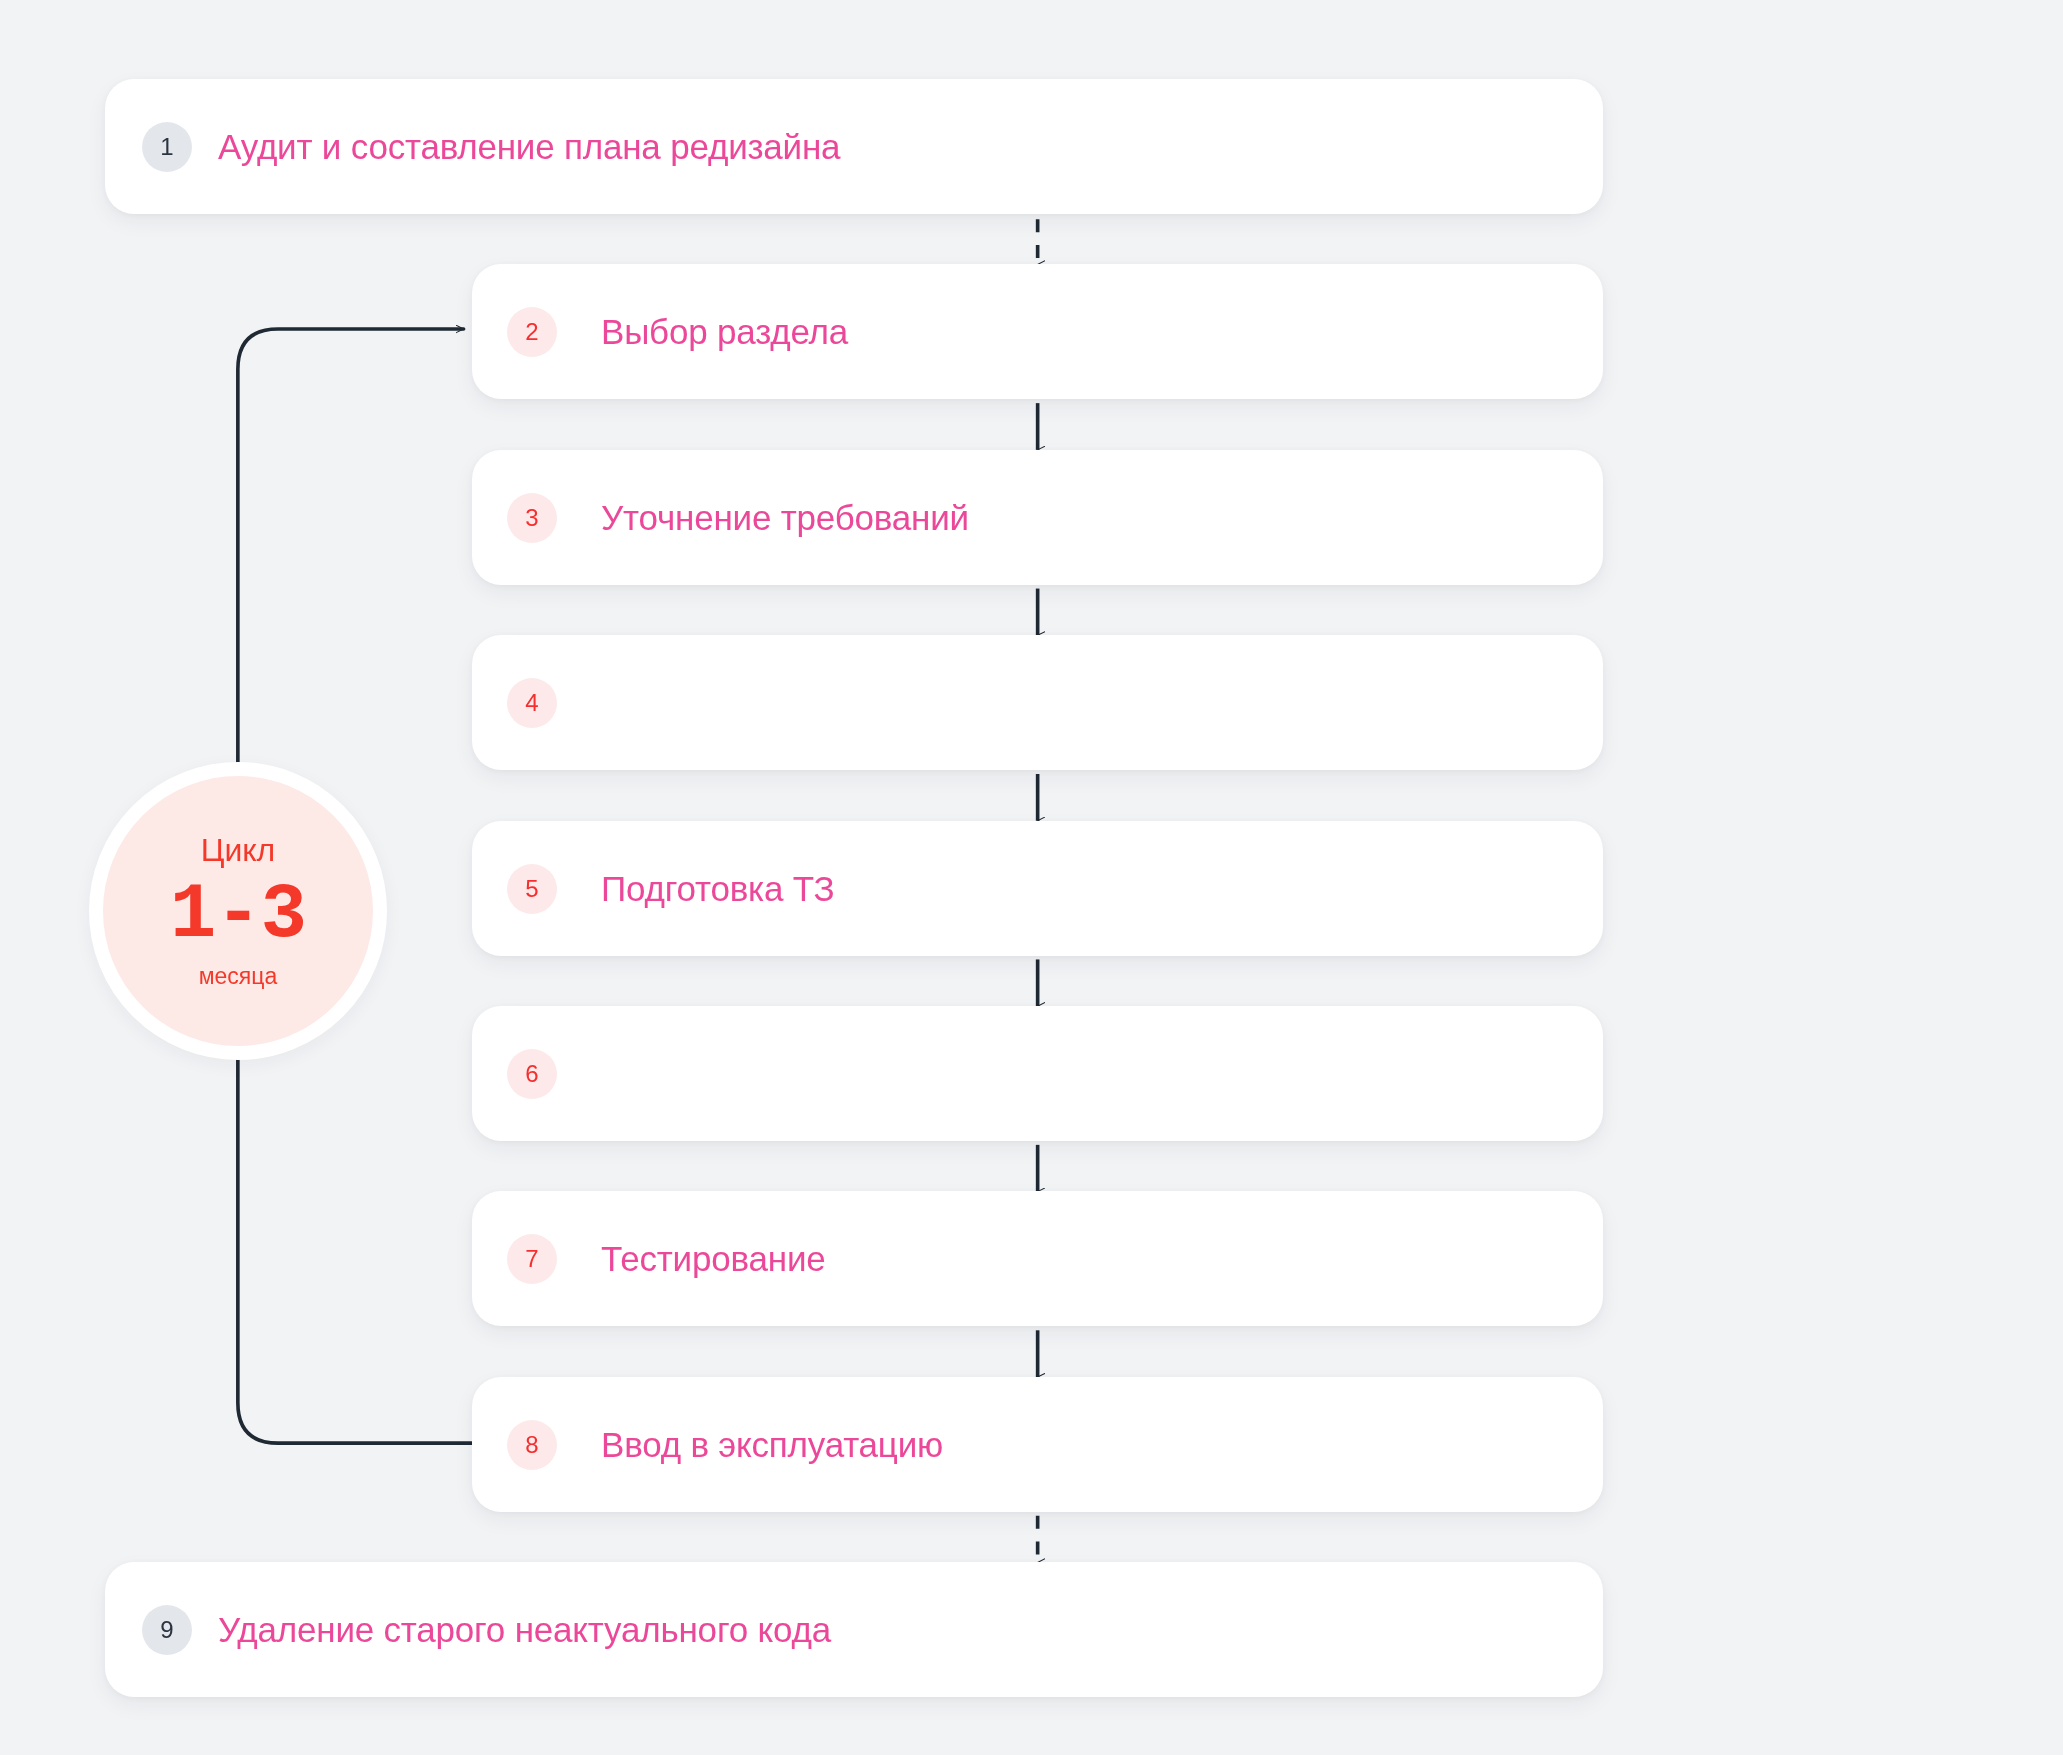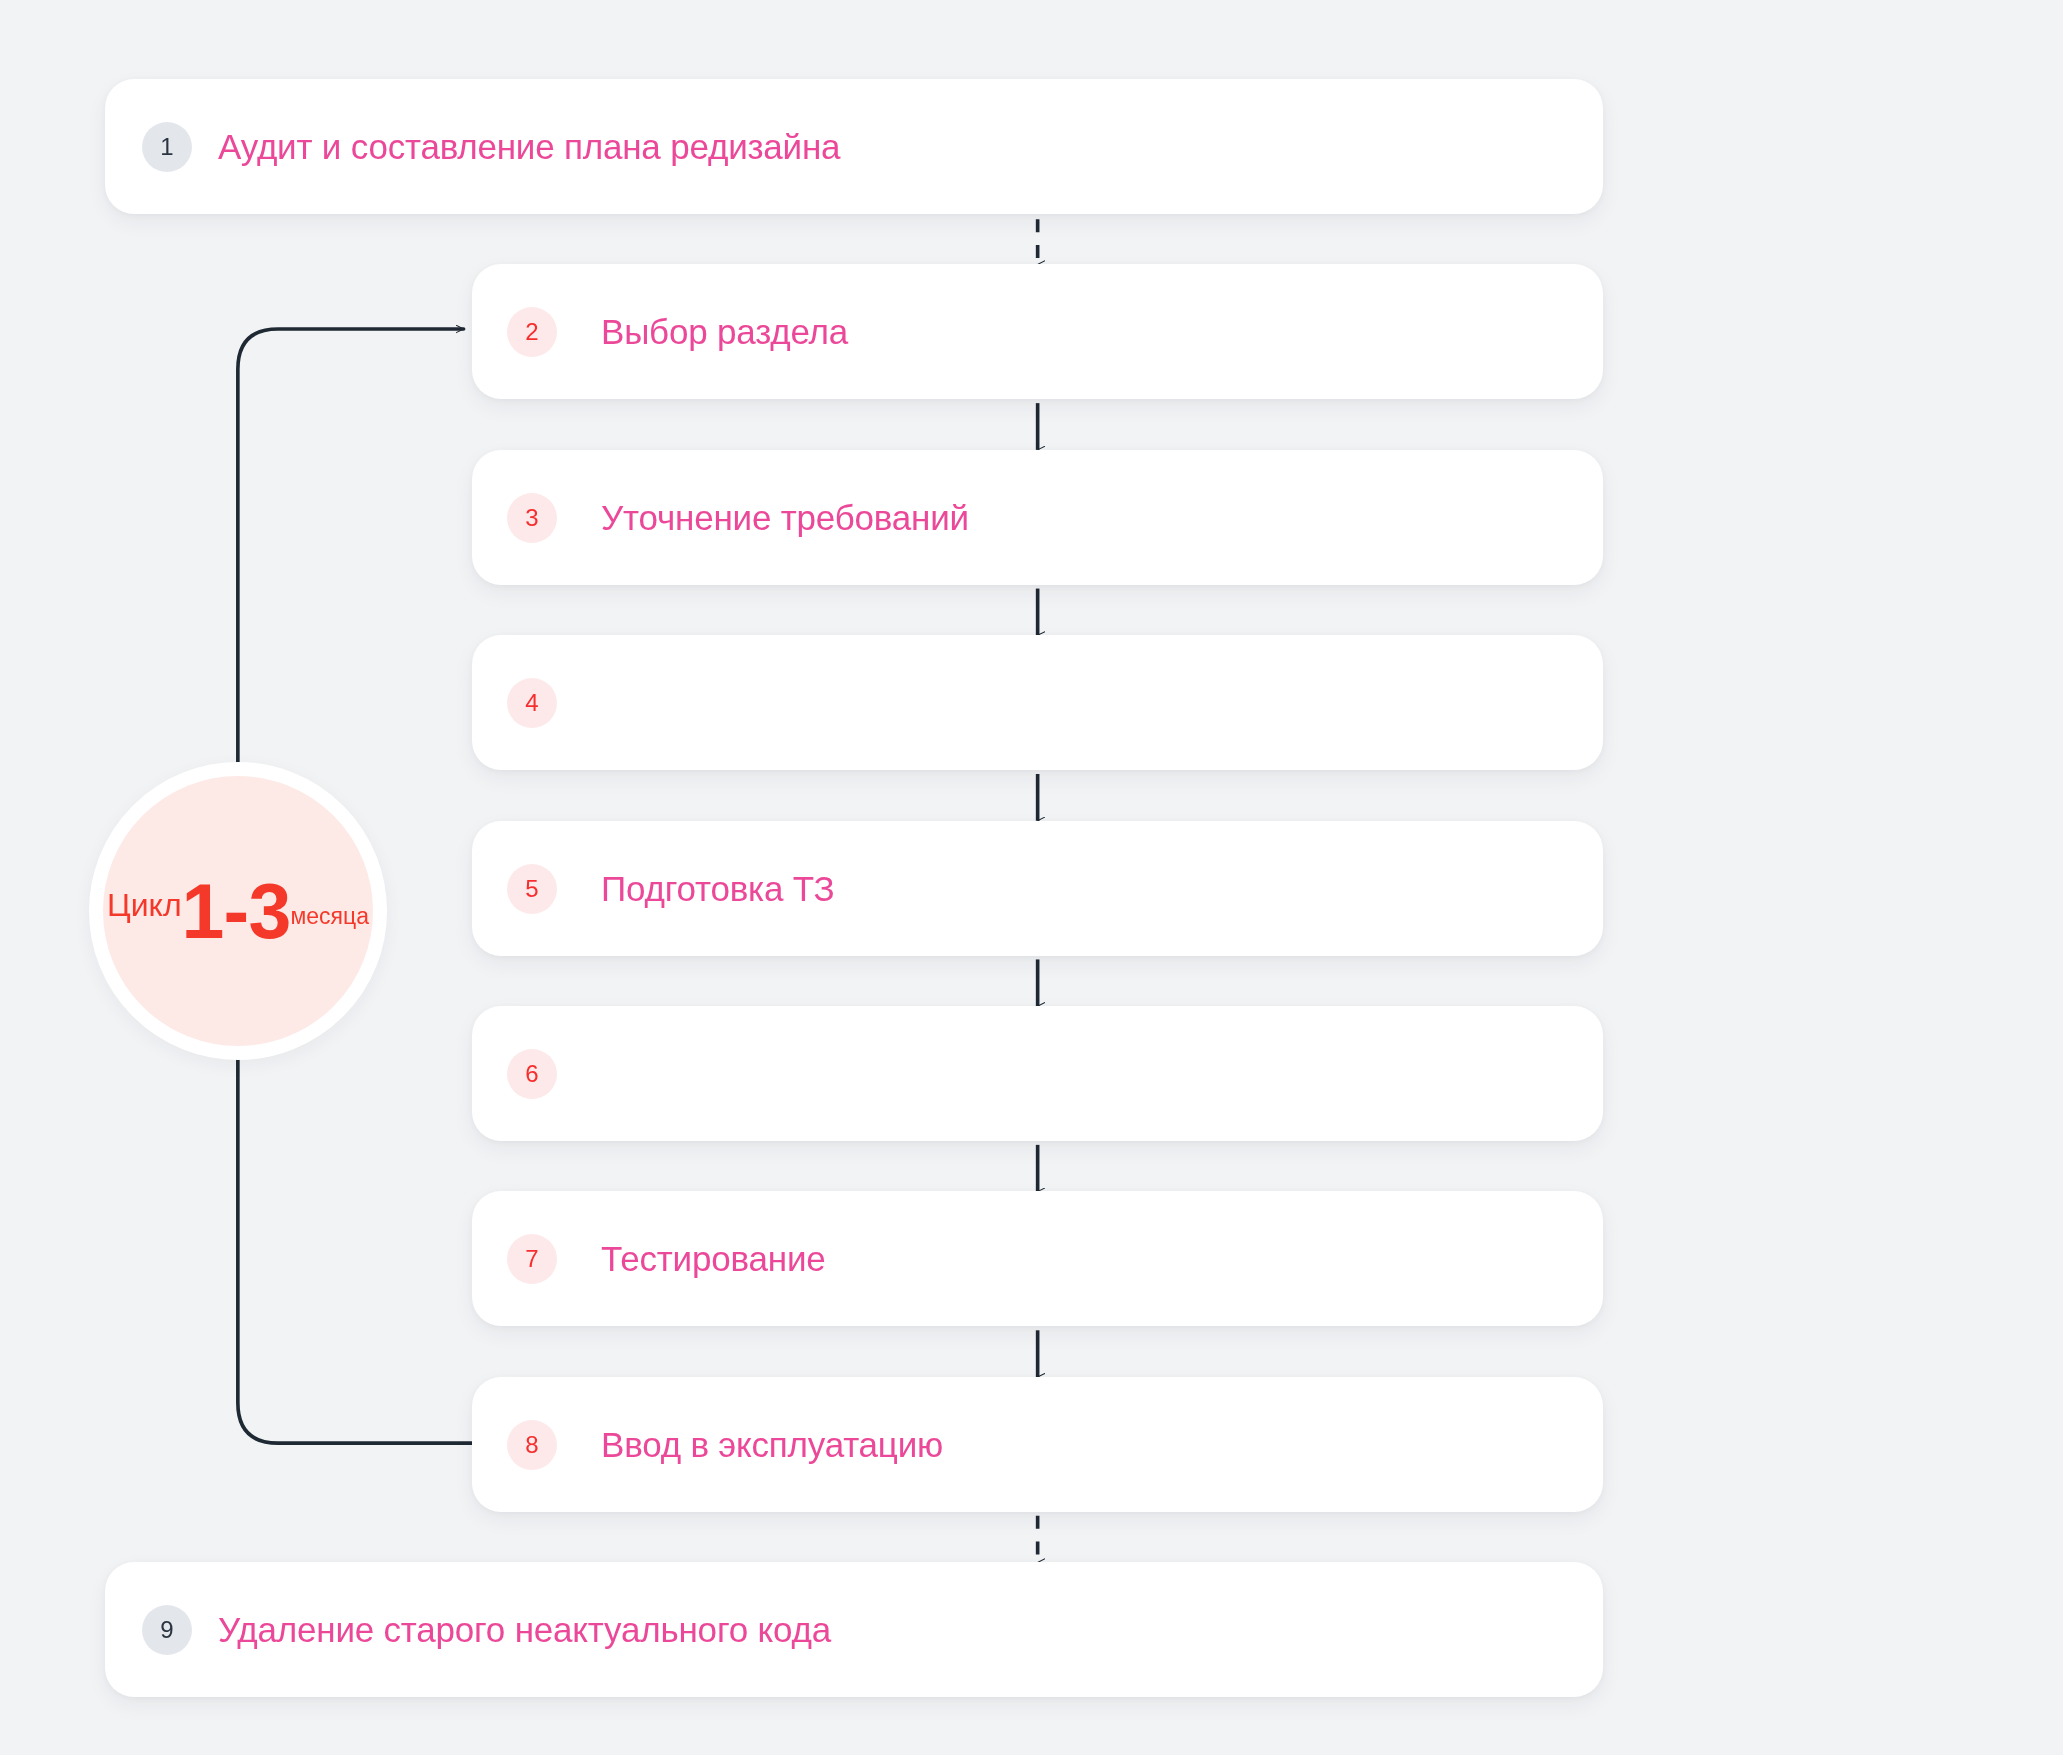--- a/index.html
+++ b/index.html
@@ -95,38 +95,39 @@
     z-index: 3;
     left: 89px;
     top: 762px;
     width: 298px;
     height: 298px;
     border-radius: 50%;
     background: #fdeae7;
     border: 14.5px solid #ffffff;
     box-sizing: border-box;
     display: flex;
-    flex-direction: row;
+    flex-direction: column;
     align-items: center;
     justify-content: center;
     box-shadow: 0 4.8px 18px rgba(31, 41, 55, 0.05);
   }
   #cycle .cyc-top {
     font-size: 32px;
     color: #f4392b;
     font-weight: 400;
     line-height: 1;
     margin-bottom: 11.3px;
   }
   #cycle .cyc-big {
     font-size: 77px;
     color: #f4392b;
     font-weight: 700;
     line-height: 1;
     letter-spacing: -0.8px;
+    font-family: Liberation Mono, monospace;
   }
   #cycle .cyc-bottom {
     font-size: 23px;
     color: #f4392b;
     font-weight: 400;
     line-height: 1;
     margin-top: 11.3px;
   }
 </style>
 </head>

